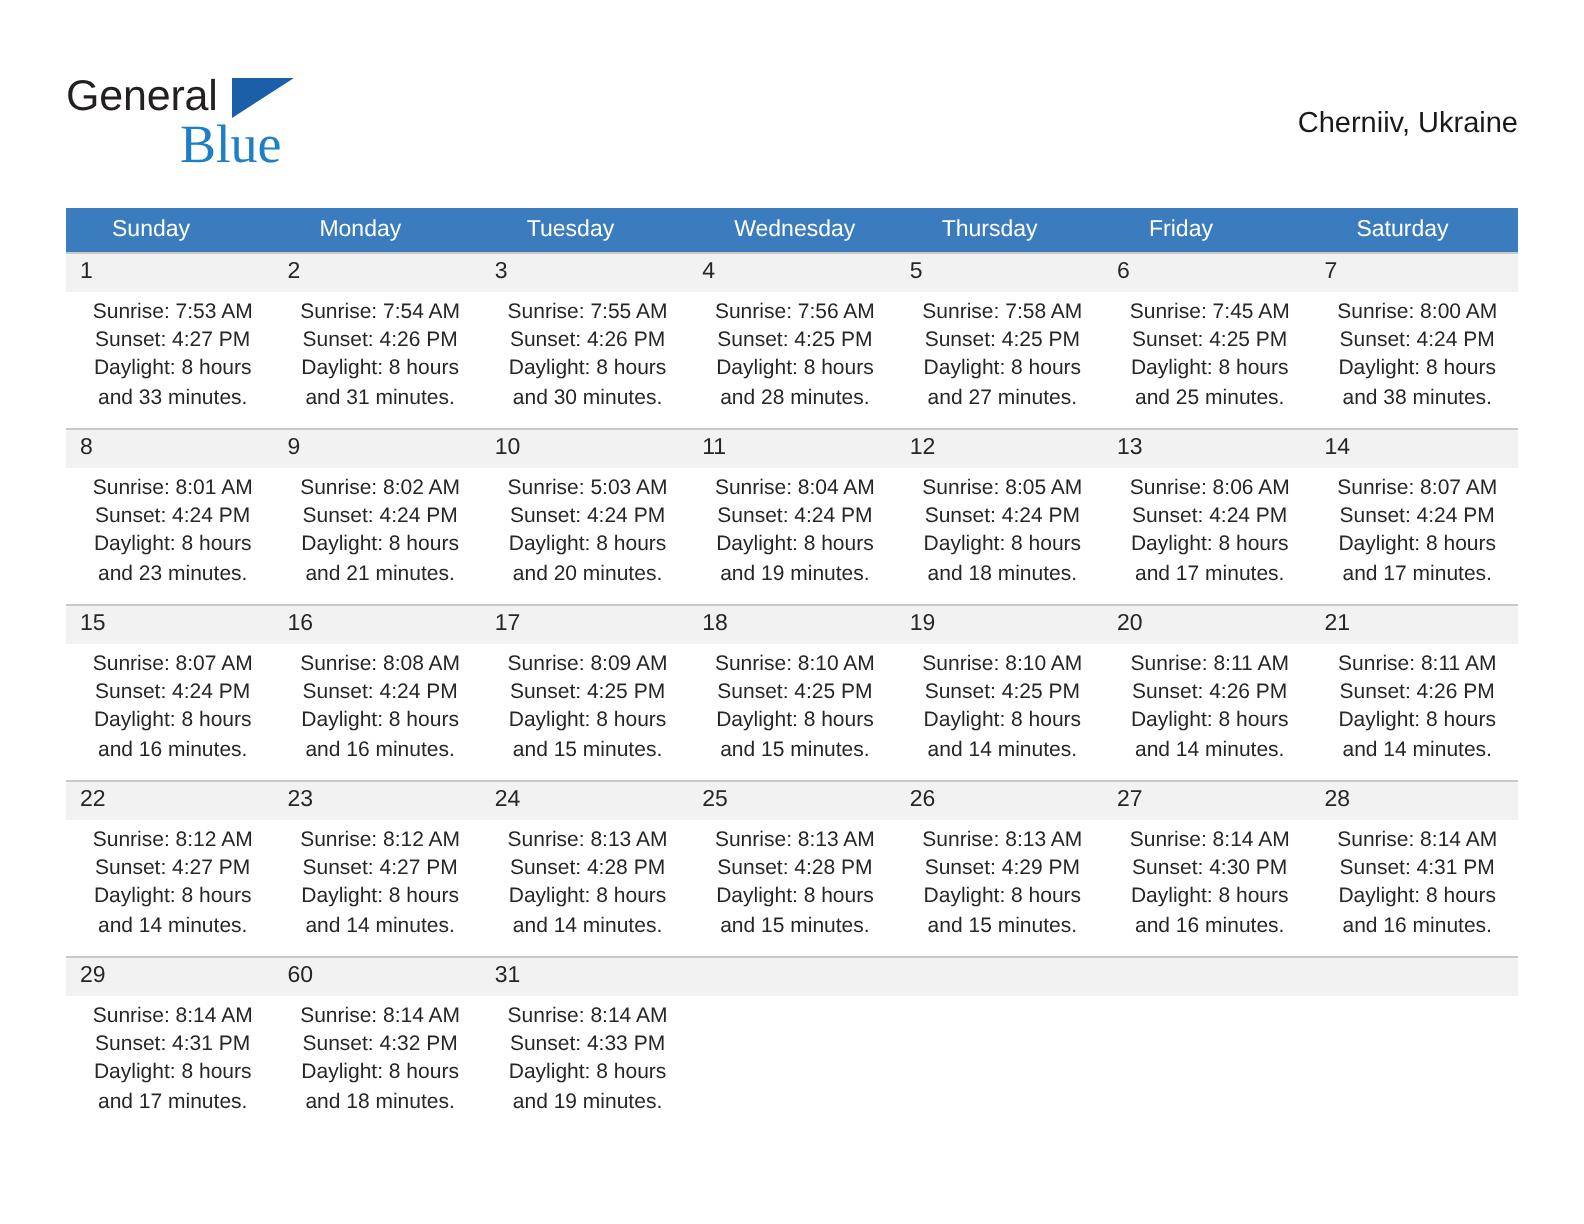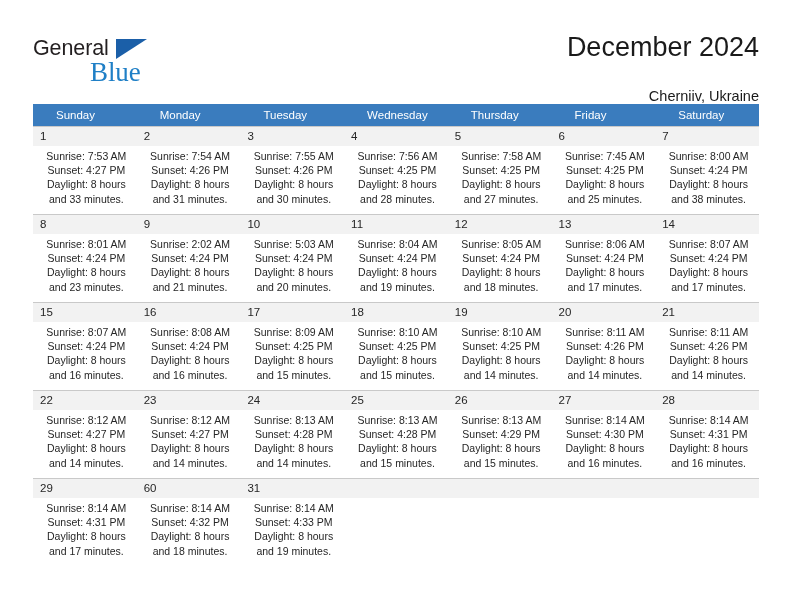--- a/index.html
+++ b/index.html
@@ -158,21 +158,20 @@
 
   <div class="header">
 
     <div class="logo">
       <span class="logo-general">General</span>
       <span class="logo-triangle"></span>
       <span class="logo-blue">Blue</span>
     </div>
 
     <div class="title-block">
-      <div class="cal-title">December 2024</div>
       <div class="cal-subtitle">Cherniiv, Ukraine</div>
     </div>
 
   </div>
 
   <table class="calendar">
     <thead>
       <tr>
         <th>Sunday</th>
         <th>Monday</th>
@@ -277,21 +276,21 @@
             <div class="cell-line">Sunset: 4:24 PM</div>
             <div class="cell-line">Daylight: 8 hours</div>
             <div class="cell-line">and 23 minutes.</div>
           </div>
         </div>
           </td>
         <td>
             <div class="cell-inner">
           <span class="daynum">9</span>
           <div class="cell-body">
-            <div class="cell-line">Sunrise: 2:02 AM</div>
+            <div class="cell-line">Sunrise: 8:02 AM</div>
             <div class="cell-line">Sunset: 4:24 PM</div>
             <div class="cell-line">Daylight: 8 hours</div>
             <div class="cell-line">and 21 minutes.</div>
           </div>
         </div>
           </td>
         <td>
             <div class="cell-inner">
           <span class="daynum">10</span>
           <div class="cell-body">

